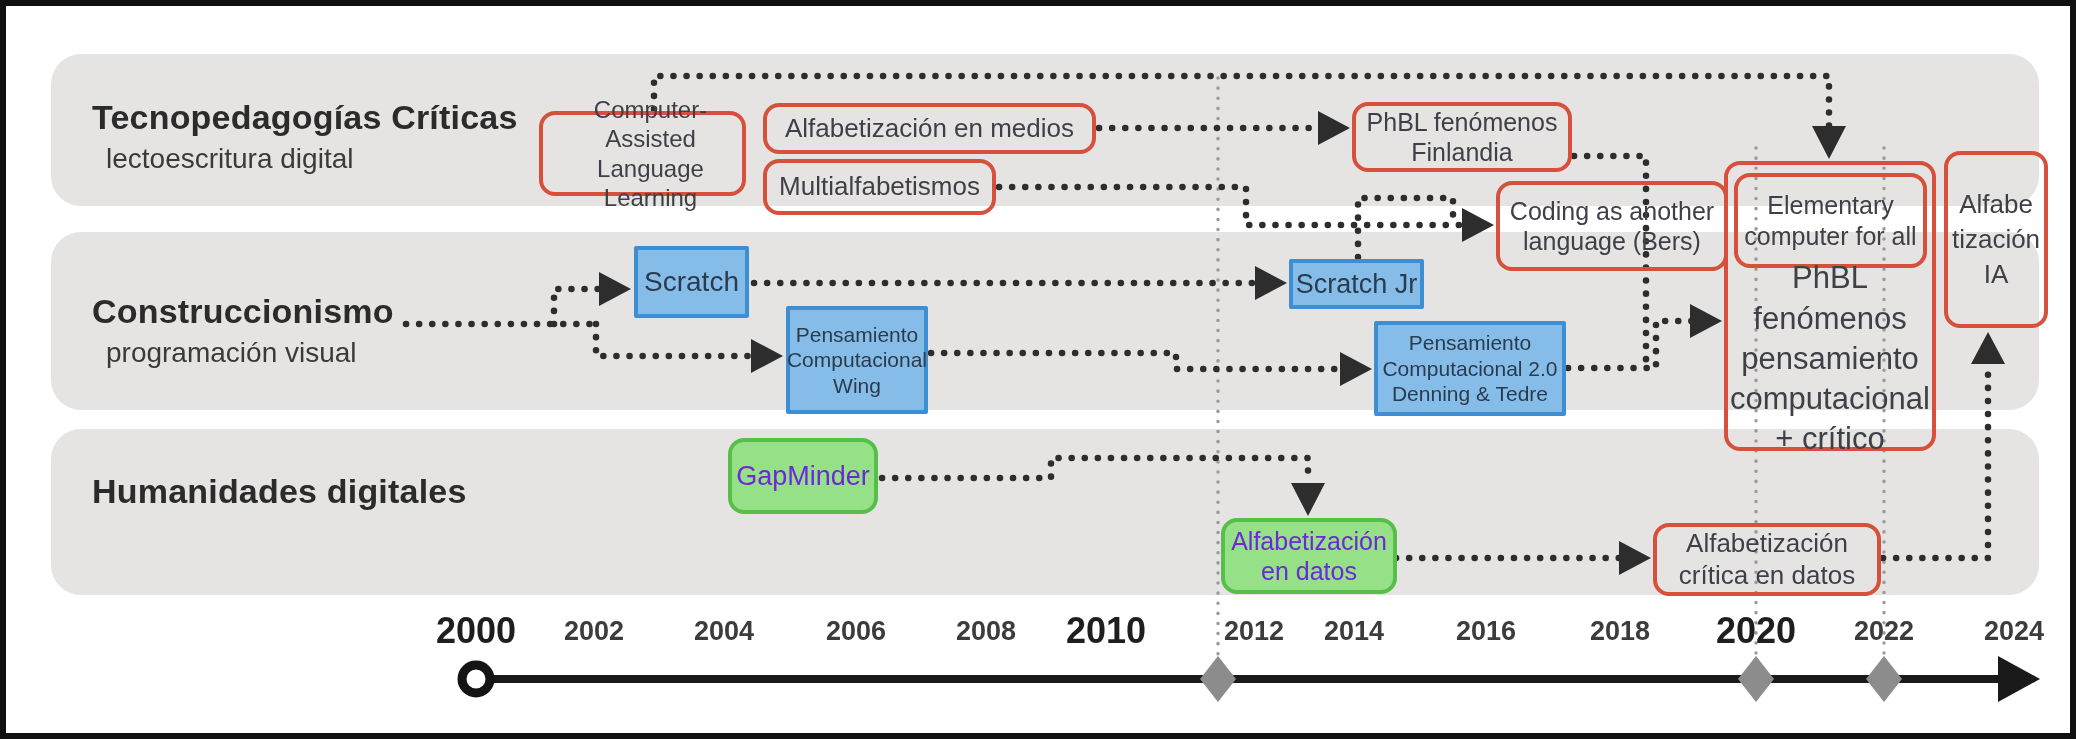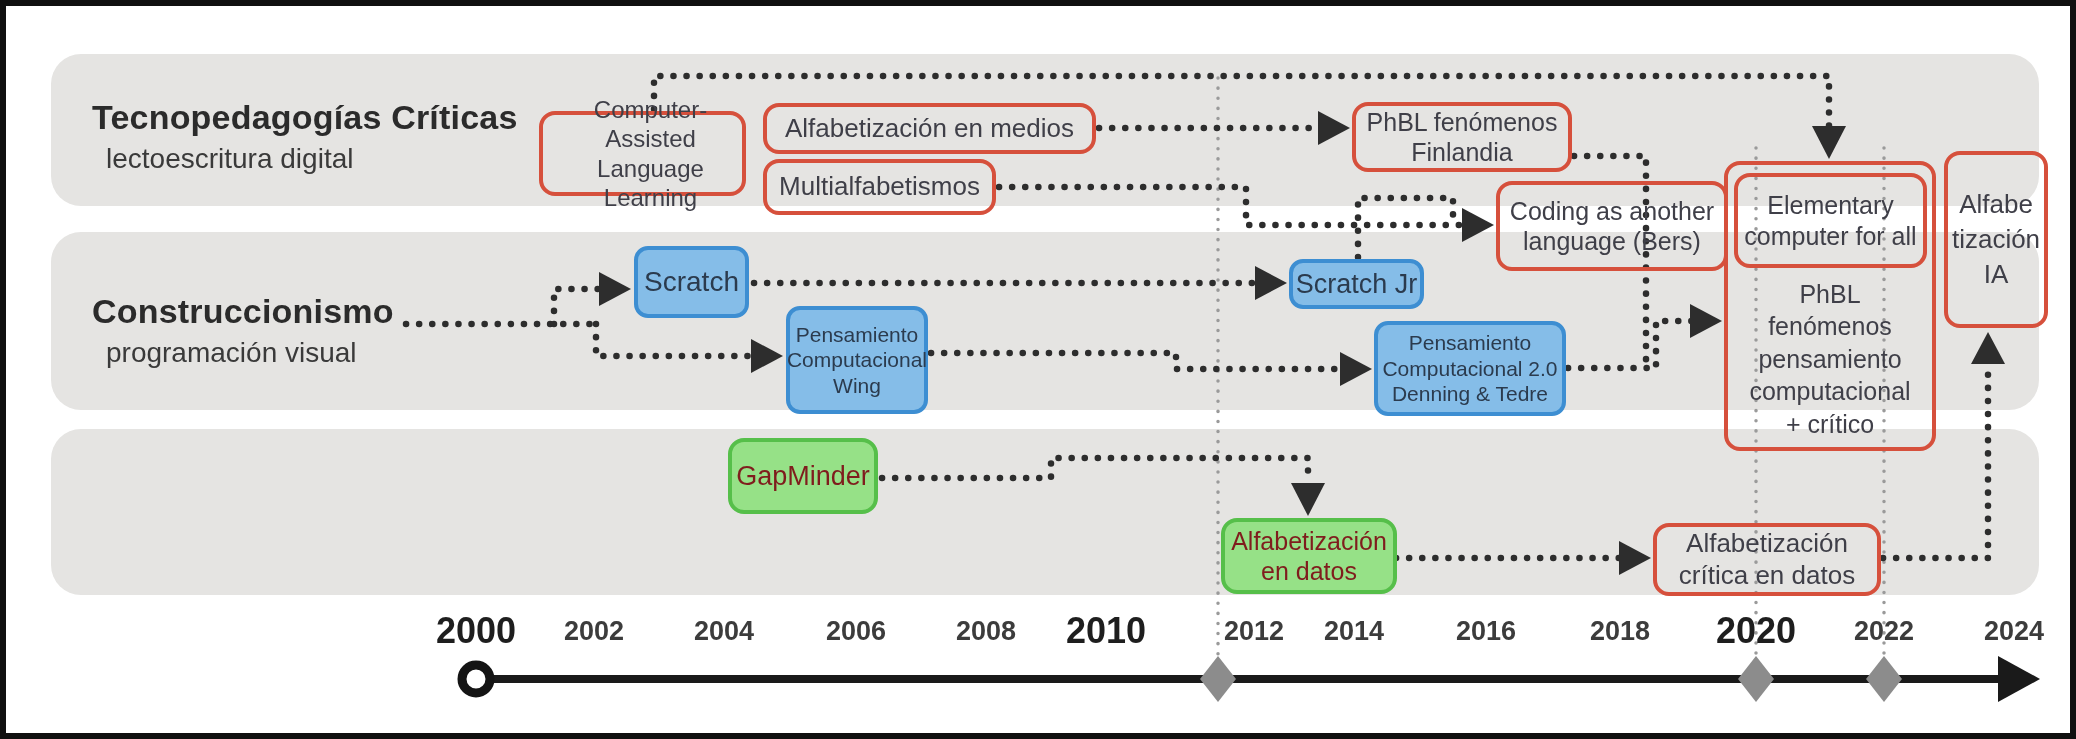--- a/index.html
+++ b/index.html
@@ -14,22 +14,22 @@
   }
   .band-label{ position:absolute; z-index:3; color:#2b2b2b; }
   .band-label .bt{ font-size:34px; font-weight:700; letter-spacing:0.2px; }
   .band-label .bs{ font-size:28px; font-weight:400; margin-left:14px; margin-top:6px; color:#3a3a3a;}
   .svglayer{ position:absolute; left:0; top:0; z-index:2; }
   .nbox{
     position:absolute; z-index:4; display:flex; align-items:center; justify-content:center;
     text-align:center; white-space:pre-line; box-sizing:border-box; line-height:1.22;
   }
   .box-red{ border:4px solid #d6503c; border-radius:16px; color:#3f3f48; background:transparent; }
-  .box-blue{ border:4px solid #3d8ed2; border-radius:14px; color:#2b3b4e; background:#85bde8; }
-  .box-green{ border:4px solid #56bf4a; border-radius:16px; color:#7f1d1d; background:#96e187; }
+  .box-blue{ border:4px solid #3d8ed2; border-radius:2px; color:#2b3b4e; background:#85bde8; }
+  .box-green{ border:4px solid #56bf4a; border-radius:16px; color:#6d28d9; background:#96e187; }
   .yr{
     position:absolute; z-index:4; top:610px; transform:translateX(-50%);
     font-size:27px; font-weight:700; color:#3c3c3c; white-space:nowrap;
   }
   .yr-em{ font-size:36px; font-weight:800; color:#1e1e1e; top:604px; }
   .bigtext{ line-height:1.3; }
 </style>
 </head>
 <body>
 
@@ -88,34 +88,35 @@
 
   <div class="band-label" style="left:86px; top:92px;">
     <div class="bt">Tecnopedagogías Críticas</div>
     <div class="bs">lectoescritura digital</div>
   </div>
   <div class="band-label" style="left:86px; top:286px;">
     <div class="bt">Construccionismo</div>
     <div class="bs">programación visual</div>
   </div>
   <div class="band-label" style="left:86px; top:466px;">
+    <div class="bt">Humanidades digitales</div>
   </div>
 
   <div class="nbox box-red" style="left:533px; top:105px; width:207px; height:85px; font-size:24px;padding-left:16px;">Computer-Assisted
 Language Learning</div>
   <div class="nbox box-red" style="left:757px; top:97px; width:333px; height:51px; font-size:26px;">Alfabetización en medios</div>
   <div class="nbox box-red" style="left:757px; top:153px; width:233px; height:56px; font-size:26px;">Multialfabetismos</div>
   <div class="nbox box-red" style="left:1346px; top:96px; width:220px; height:70px; font-size:25px;">PhBL fenómenos
 Finlandia</div>
   <div class="nbox box-red" style="left:1490px; top:175px; width:232px; height:90px; font-size:25px;">Coding as another
 language (Bers)</div>
   <div class="nbox box-red" style="left:1718px; top:155px; width:212px; height:290px;"></div>
   <div class="nbox box-red" style="left:1728px; top:167px; width:193px; height:95px; font-size:25px;">Elementary
 computer for all</div>
-  <div class="nbox bigtext" style="left:1722px; top:268px; width:204px; height:170px; font-size:25px; color:#3f3f48;">PhBL
+  <div class="nbox bigtext" style="left:1722px; top:268px; width:204px; height:170px; font-size:31px; color:#3f3f48;">PhBL
 fenómenos
 pensamiento
 computacional
 + crítico</div>
   <div class="nbox box-red" style="left:1938px; top:145px; width:104px; height:177px; font-size:26px; line-height:1.35;">Alfabe
 tización
 IA</div>
   <div class="nbox box-red" style="left:1647px; top:517px; width:228px; height:73px; font-size:26px;">Alfabetización
 crítica en datos</div>
 

